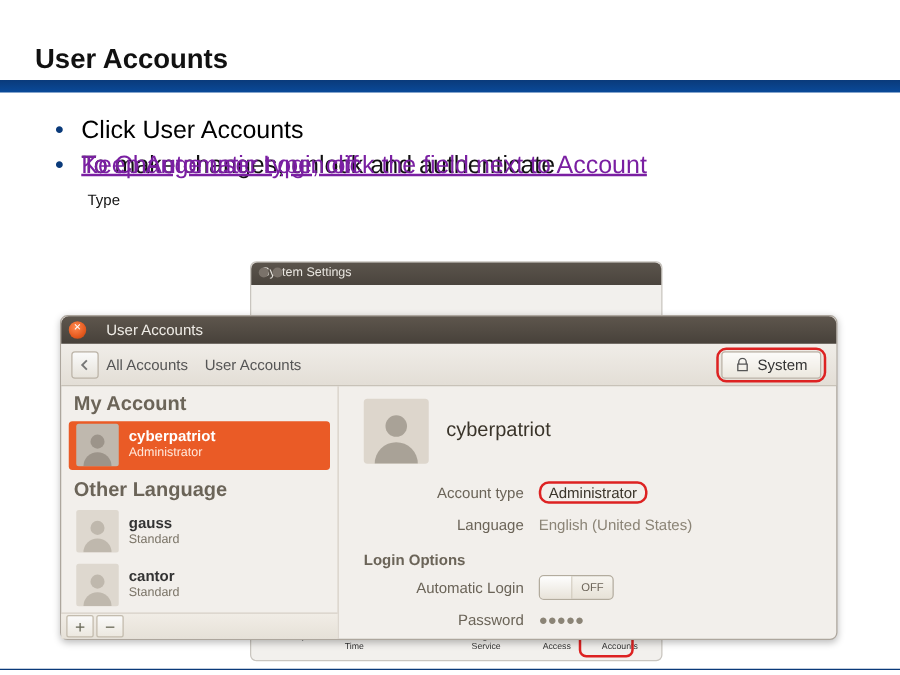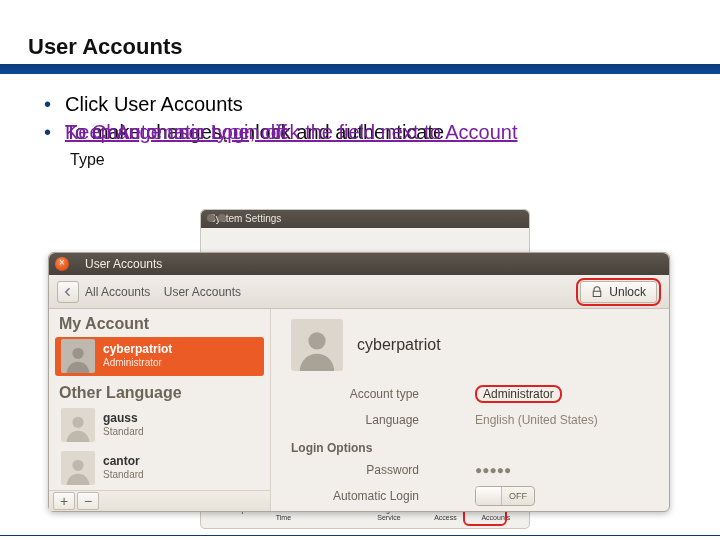--- a/index.html
+++ b/index.html
@@ -11,21 +11,21 @@
   .title-underline { height: 10px; background: linear-gradient(#0a3a7a, #0a4a9a); margin: 0 0 0 0; }
 
   .bullets { padding: 16px 0 0 44px; }
   .bullets .row { display: flex; align-items: flex-start; font-size: 20px; line-height: 28px; }
   .bullets .dot { color: #0a3a7a; font-size: 20px; line-height: 28px; margin-right: 14px; }
   .bullets .overlap { position: relative; height: 28px; flex: 1; }
   .bullets .overlap span { position: absolute; left: 0; top: 0; white-space: nowrap; }
   .bullets .t1 { color: #7a1fa2; text-decoration: underline; }
   .bullets .t2 { color: #111; }
   .bullets .t3 { color: #7a1fa2; }
-  .bullets .cont { font-size: 16px; line-height: 28px; color: #111; padding-left: 26px; }
+  .bullets .cont { font-size: 12px; line-height: 28px; color: #111; padding-left: 26px; }
 
   
   .sys { position: absolute; left: 200px; top: 185px; width: 330px; height: 320px; background: #f2f0ed; border: 1px solid #c9c5bf; border-radius: 5px; }
   .sys-title { background: linear-gradient(#5b544c,#4a443d); color: #e9e6e0; font-size: 10px; height: 18px; line-height: 18px; padding: 0 8px; border-radius: 5px 5px 0 0; }
   .sys-dots { position: absolute; left: 6px; top: 4px; display: flex; gap: 3px; }
   .sys-dots i { width: 8px; height: 8px; border-radius: 50%; background: #7a726a; display: block; }
   .sys-grid { position: absolute; bottom: 6px; left: 0; right: 0; display: flex; justify-content: space-around; padding: 0 8px; }
   .sys-item { display: flex; flex-direction: column; align-items: center; gap: 2px; }
   .sys-icon { width: 28px; height: 28px; background: #bcb6ae; border-radius: 4px; }
   .sys-label { font-size: 7px; text-align: center; color: #333; white-space: pre-line; line-height: 8px; }
@@ -62,21 +62,21 @@
 
   .ua-side-foot { margin-top: auto; height: 24px; border-top: 1px solid #d6d0c6; background: linear-gradient(#f1ede6,#e6e1d8); display: flex; align-items: center; padding: 0 4px; gap: 2px; }
   .ua-sq { width: 22px; height: 18px; border: 1px solid #c3bcae; border-radius: 2px; background: linear-gradient(#fafafa,#ece8df); display:flex;align-items:center;justify-content:center; font-size:14px; color:#665; line-height:1; }
 
   .ua-main { flex: 1; padding: 10px 16px 8px 20px; font-size: 12px; }
   .ua-main-head { display: flex; align-items: center; gap: 14px; margin-bottom: 10px; }
   .ua-big-avatar { width: 52px; height: 52px; background: #ddd6cc; border-radius: 3px; display:flex;align-items:flex-end;justify-content:center; overflow:hidden; }
   .ua-big-avatar svg { width: 46px; height: 46px; }
   .ua-big-name { font-size: 16px; color: #3a342a; }
 
-  .ua-field { display: flex; align-items: center; height: 26px; gap: 44px; }
+  .ua-field { display: flex; align-items: center; height: 26px; }
   .ua-label { width: 140px; text-align: right; color: #6b6458; padding-right: 12px; }
   .ua-value { color: #3b352b; }
   .ua-value.dim { color: #8b8476; }
   .ua-admin { border: 2px solid #d22; border-radius: 8px; padding: 0 6px; display:inline-block; }
 
   .ua-login-head { margin-top: 8px; margin-bottom: 2px; font-weight: bold; color: #6b6458; font-size: 12px; }
 
   .ua-toggle { width: 60px; height: 20px; border: 1px solid #b3ac9e; border-radius: 4px; position: relative; background: linear-gradient(#f7f5f0,#e7e2d7); display:flex; }
   .ua-toggle .off { flex:1; font-size: 9px; color: #6b6458; display:flex;align-items:center;justify-content:center; }
   .ua-toggle .knob { width: 26px; background: linear-gradient(#fefefe,#e8e3d9); border-right:1px solid #c7c0b1; border-radius:3px 0 0 3px; }
@@ -165,21 +165,21 @@
       <div class="ua-crumbs">
         <span>All Accounts</span>
         &nbsp;&nbsp;
         <span>User Accounts</span>
       </div>
       <div class="ua-unlock">
         <div class="ua-unlock-btn">
           <svg viewBox="0 0 16 16">
               <path d="M4 7 V5 a4 4 0 0 1 8 0 V7 M3 7 h10 v7 H3 z" fill="none" stroke="#555" stroke-width="1.4"></path>
             </svg>
-          <span>Unlock</span>
+          <span>System</span>
         </div>
       </div>
     </div>
 
     <div class="ua-body">
       <div class="ua-side">
         <div class="ua-section">My Account</div>
         <div class="ua-row sel">
           <div class="ua-avatar">
             <svg viewBox="0 0 32 32">
@@ -243,29 +243,29 @@
           </div>
         </div>
         <div class="ua-field">
           <div class="ua-label">Language</div>
           <div class="ua-value dim">English (United States)</div>
         </div>
 
         <div class="ua-login-head">Login Options</div>
 
         <div class="ua-field">
-          <div class="ua-label">Password</div>
-          <div class="ua-value dim">●●●●●</div>
-        </div>
-        <div class="ua-field">
           <div class="ua-label">Automatic Login</div>
           <div class="ua-toggle">
             <div class="knob"></div>
             <div class="off">OFF</div>
           </div>
         </div>
+        <div class="ua-field">
+          <div class="ua-label">Password</div>
+          <div class="ua-value dim">●●●●●</div>
+        </div>
       </div>
     </div>
   </div>
 
   <div class="page-line"></div>
   <div class="pagenum">10</div>
 </div>
 
 </body></html>

